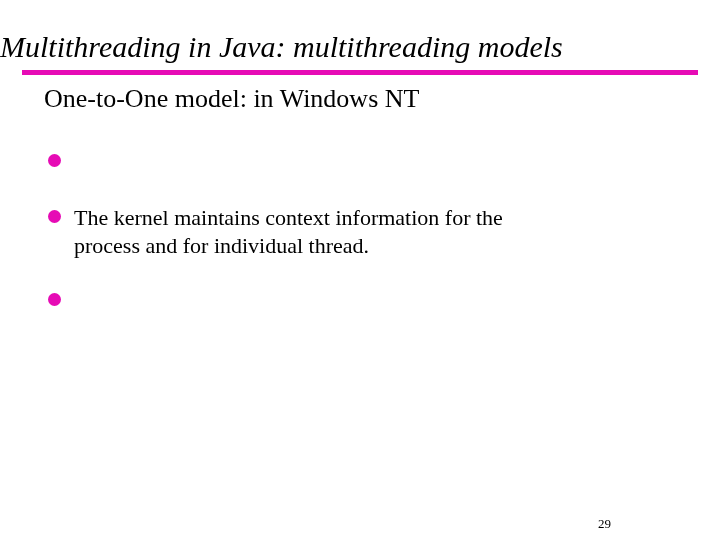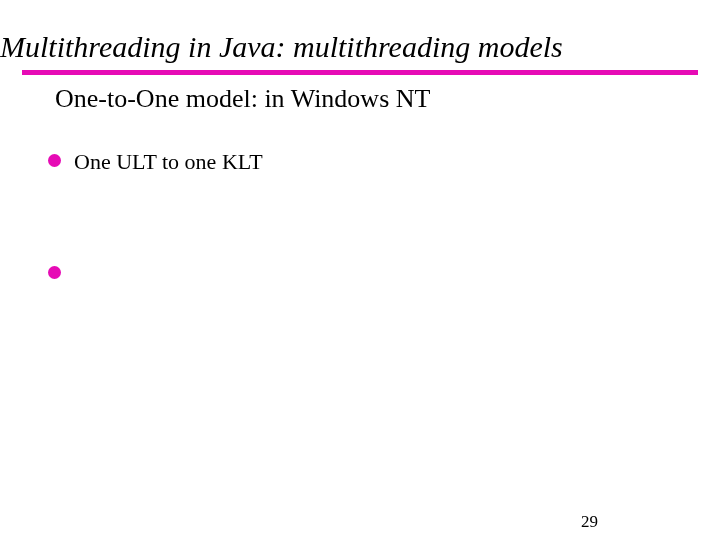--- a/index.html
+++ b/index.html
@@ -31,21 +31,21 @@
   .rule {
     position: absolute;
     left: 22px;
     top: 70px;
     width: 676px;
     height: 5px;
     background: #e60bb5;
   }
   .subtitle {
     position: absolute;
-    left: 55px;
+    left: 44px;
     top: 84px;
     font-size: 26px;
   }
   .bullets {
     position: absolute;
     left: 48px;
     top: 124px;
     width: 630px;
   }
   .item {
@@ -60,47 +60,50 @@
     top: 0.28em;
     width: 13px;
     height: 13px;
     border-radius: 50%;
     background: #e60bb5;
   }
   .gap-sm { height: 24px; }
   .gap-md { height: 28px; }
   .pagenum {
     position: absolute;
-    right: 26px;
+    right: 13px;
     bottom: 8px;
-    font-size: 17px;
+    font-size: 13px;
   }
 </style>
 </head>
 <body>
 
 <div class="slide">
 
   <div class="title">Multithreading in Java: multithreading models</div>
 
   <div class="rule"></div>
 
   <div class="subtitle">One-to-One model:  in Windows NT</div>
 
   <div class="bullets">
 
     <div class="gap-sm"></div>
     <div class="item">
       <span class="dot"></span>
-      <span>One ULT to one KLT</span>
     </div>
 
     <div class="gap-md"></div>
 
     <div class="gap-md"></div>
+    <div class="item" style="width:480px;">
+      <span class="dot"></span>
+      <span>The kernel maintains context information for the process and for individual thread.</span>
+    </div>
 
     <div class="gap-md"></div>
     <div class="item" style="width:590px; white-space:pre-line;">
       <span class="dot"></span>
     </div>
 
   </div>
 
   <div class="pagenum">29</div>
 </div>

